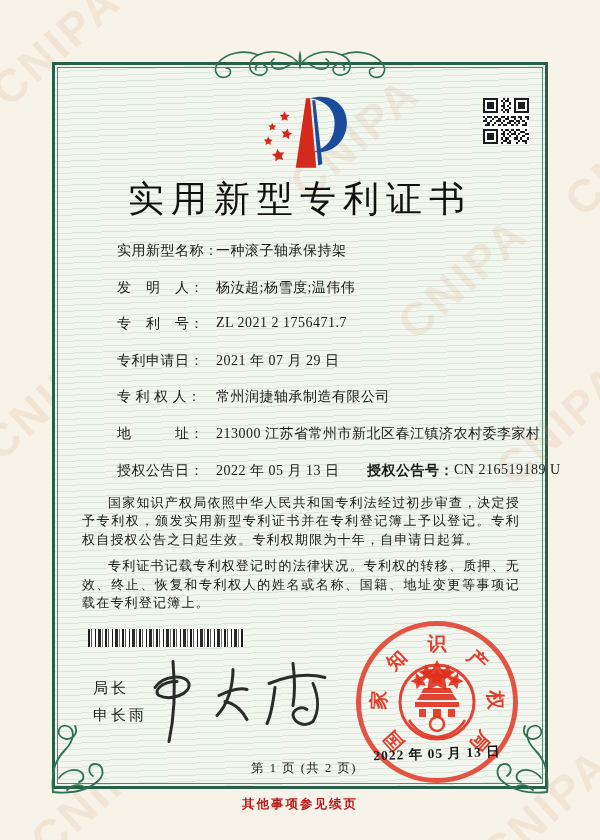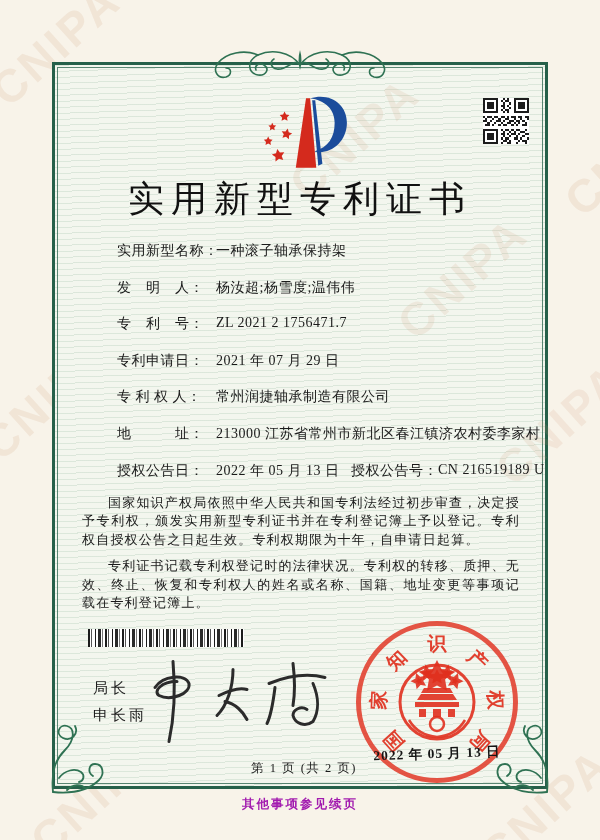--- a/index.html
+++ b/index.html
@@ -43,21 +43,21 @@
   .title{
     position:absolute;top:110px;left:0;right:0;text-align:center;
     font-size:36px;font-weight:normal;letter-spacing:7px;color:#111;
   }
   
   .fields{position:absolute;top:177px;left:26px;right:20px;font-size:14px;}
   .row{height:36.6px;display:flex;align-items:flex-start;white-space:nowrap;}
   .lab{display:inline-block;width:99px;flex:none;letter-spacing:.5px;margin-left:36px;}
   .val{letter-spacing:.5px;}
   .val-date{width:121px;flex:none;}
-  .lab2{display:inline-block;margin-left:14px;flex:none;letter-spacing:.5px;}
+  .lab2{display:inline-block;margin-left:30px;flex:none;letter-spacing:.5px;font-weight:bold;}
   
   .paras{position:absolute;top:421px;left:27px;right:25px;
     font-size:13px;line-height:1.42;letter-spacing:1.2px;text-align:justify;}
   .paras p{margin:8px 0 1px 0;text-indent:2em;}
   
   .barcode{
     position:absolute;top:564px;left:33px;width:156px;height:18px;
     background-image:repeating-linear-gradient(90deg,
       #1c1c1c 0 2px,#fff 2px 3px,#555 3px 4px,#fff 4px 7px,
       #1c1c1c 7px 8px,#fff 8px 10px,#2a2a2a 10px 13px,#fff 13px 14px,
@@ -80,21 +80,21 @@
   }
   .emblem{position:absolute;left:50%;top:50%;transform:translate(-50%,-50%);}
   .seal-date{
     position:absolute;left:-16px;right:-16px;bottom:15px;text-align:center;
     color:#151515;font-size:13.5px;font-weight:bold;letter-spacing:1px;
     transform:rotate(-2deg);white-space:nowrap;
   }
   .page-num{position:absolute;bottom:9px;left:0;right:0;text-align:center;
     font-size:12.5px;letter-spacing:1.5px;padding-left:8px;}
   .cont-note{position:absolute;top:796px;left:0;right:0;text-align:center;
-    font-size:12.5px;letter-spacing:2px;z-index:3;font-weight:bold;color:#a21caf;}
+    font-size:12.5px;letter-spacing:2px;z-index:3;font-weight:bold;color:#b91c1c;}
   .g{stroke:#2f7253;fill:none;stroke-linecap:round;}
 </style>
 </head>
 <body>
 
 <div class="wm" style="left:-22px;top:18px">CNIPA</div>
 <div class="wm" style="left:-30px;top:372px">CNIPA</div>
 <div class="wm" style="left:18px;top:768px">CNIPA</div>
 <div class="wm" style="left:468px;top:782px">CNIPA</div>
 <div class="wm" style="left:552px;top:128px">CNIPA</div>

